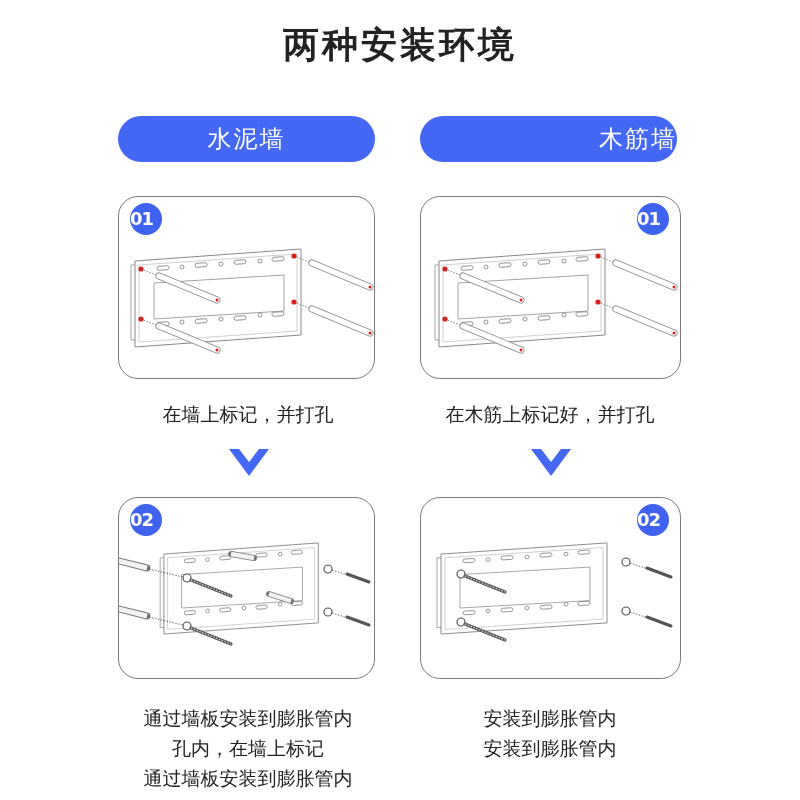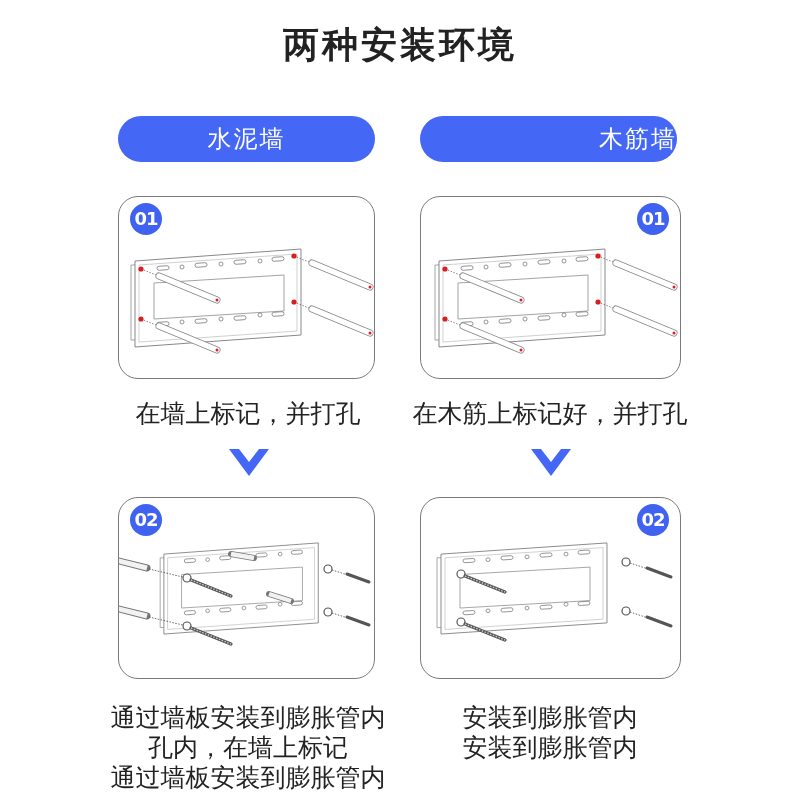--- a/index.html
+++ b/index.html
@@ -11,26 +11,26 @@
           background:#4467f5; color:#fff; font-size:24px; line-height:46px; text-align:center; letter-spacing:2px; }
   .pill.left { left:118px; }
   .pill.right { left:420px;text-align:right; }
   .panel { position:absolute; width:257px; height:181px; border:1.6px solid #7a7a7a;
            border-radius:20px; background:#fff; box-sizing:border-box; overflow:hidden; }
   .panel.l { left:118px; }
   .panel.r { left:420px; width:261px; }
   .panel.top { top:196px; height:183px; }
   .panel.bot { top:497px; height:182px; }
   .badge { position:absolute; width:32px; height:32px; border-radius:50%; background:#3f63f0;
-           color:#fff; font-weight:bold; font-size:18px; line-height:32px; text-align:center;
+           color:#fff; font-weight:bold; font-size:18px; line-height:32px; text-align:left;
            font-family:"DejaVu Sans", sans-serif; letter-spacing:-1px; }
   .panel.l .badge { left:11px; top:6px; }
   .panel.r .badge { right:11px; top:6px; }
   .panel svg { position:absolute; left:0; top:0; }
-  .caption { position:absolute; width:320px; text-align:center; font-size:25px; color:#222; line-height:30px; }
+  .caption { position:absolute; width:320px; text-align:center; font-size:19px; color:#222; line-height:30px; }
   .caption.l { left:88px; }
   .caption.r { left:390px; }
   .chev { position:absolute; top:447px; width:40px; height:30px; }
   .chev.l { left:229px; }
   .chev.r { left:531px; }
 </style>
 </head>
 <body>
 
 <div class="title">两种安装环境</div>

